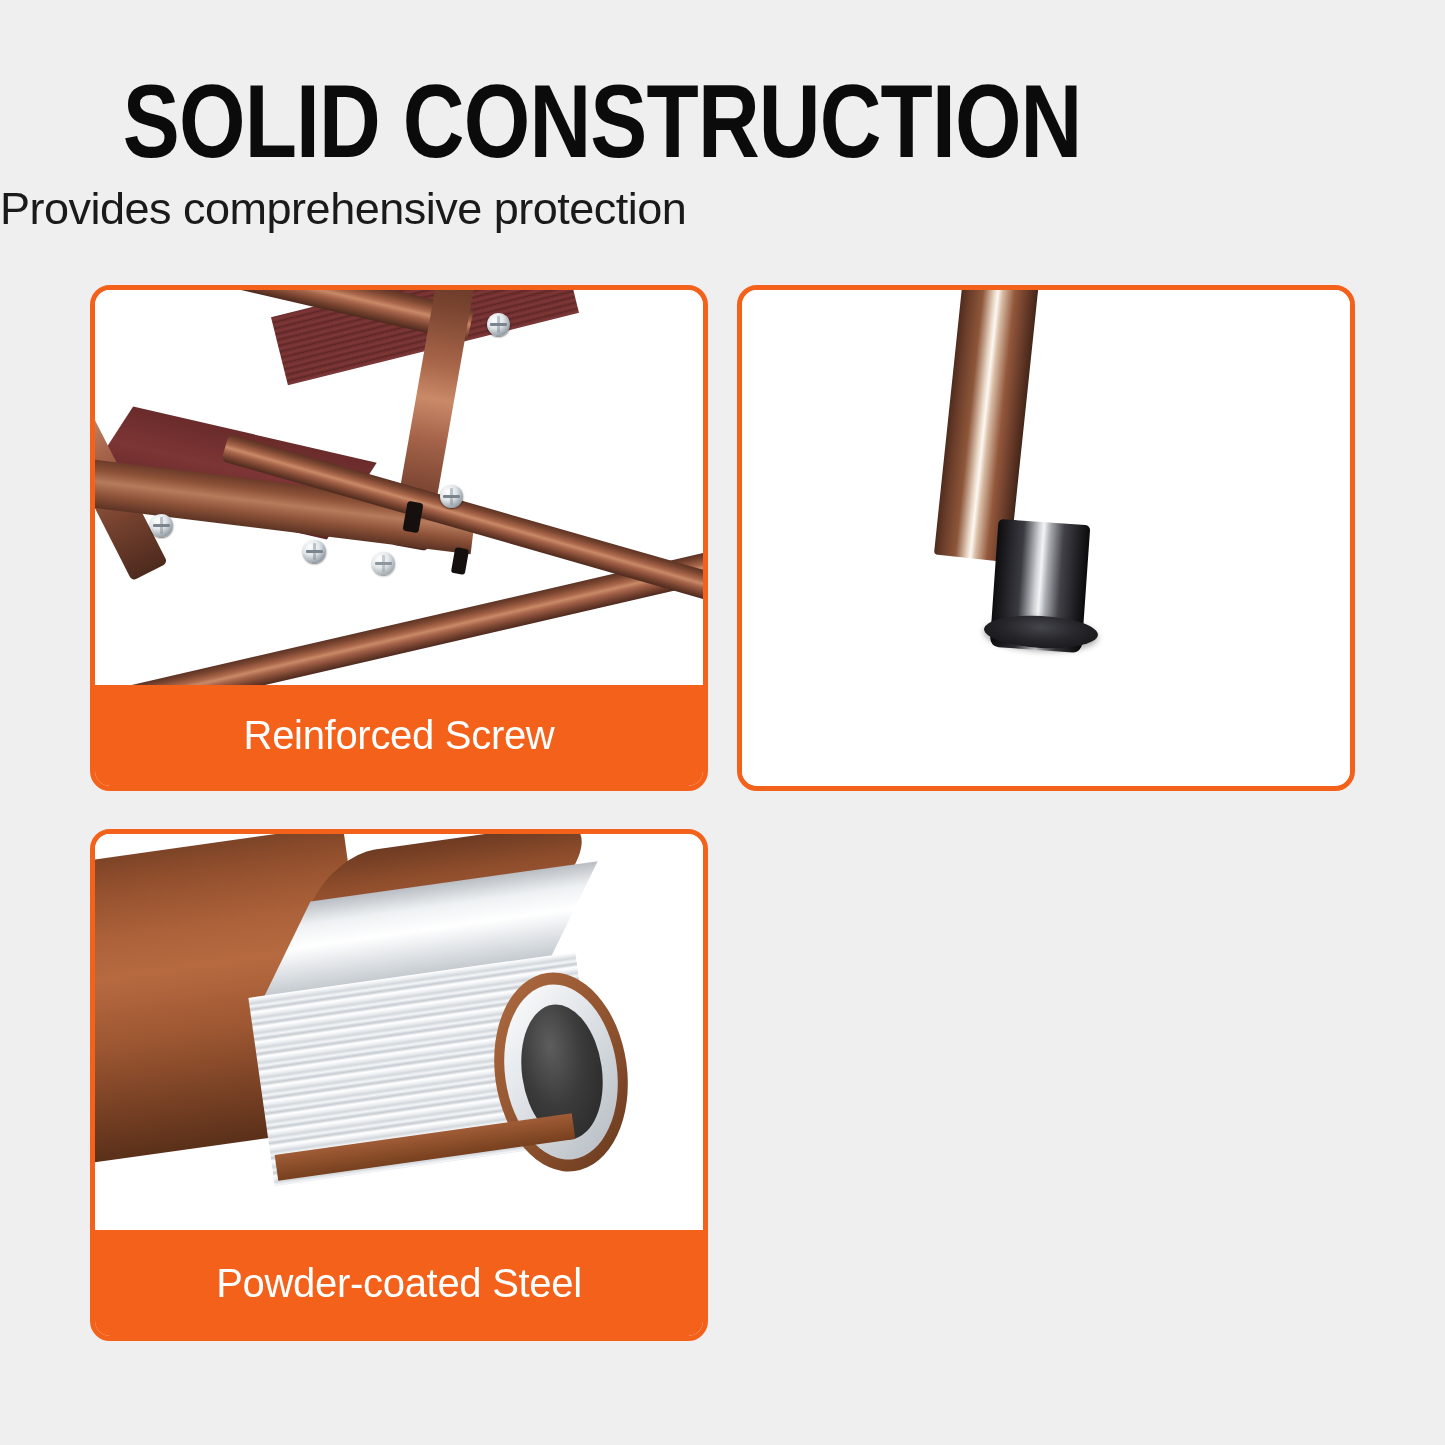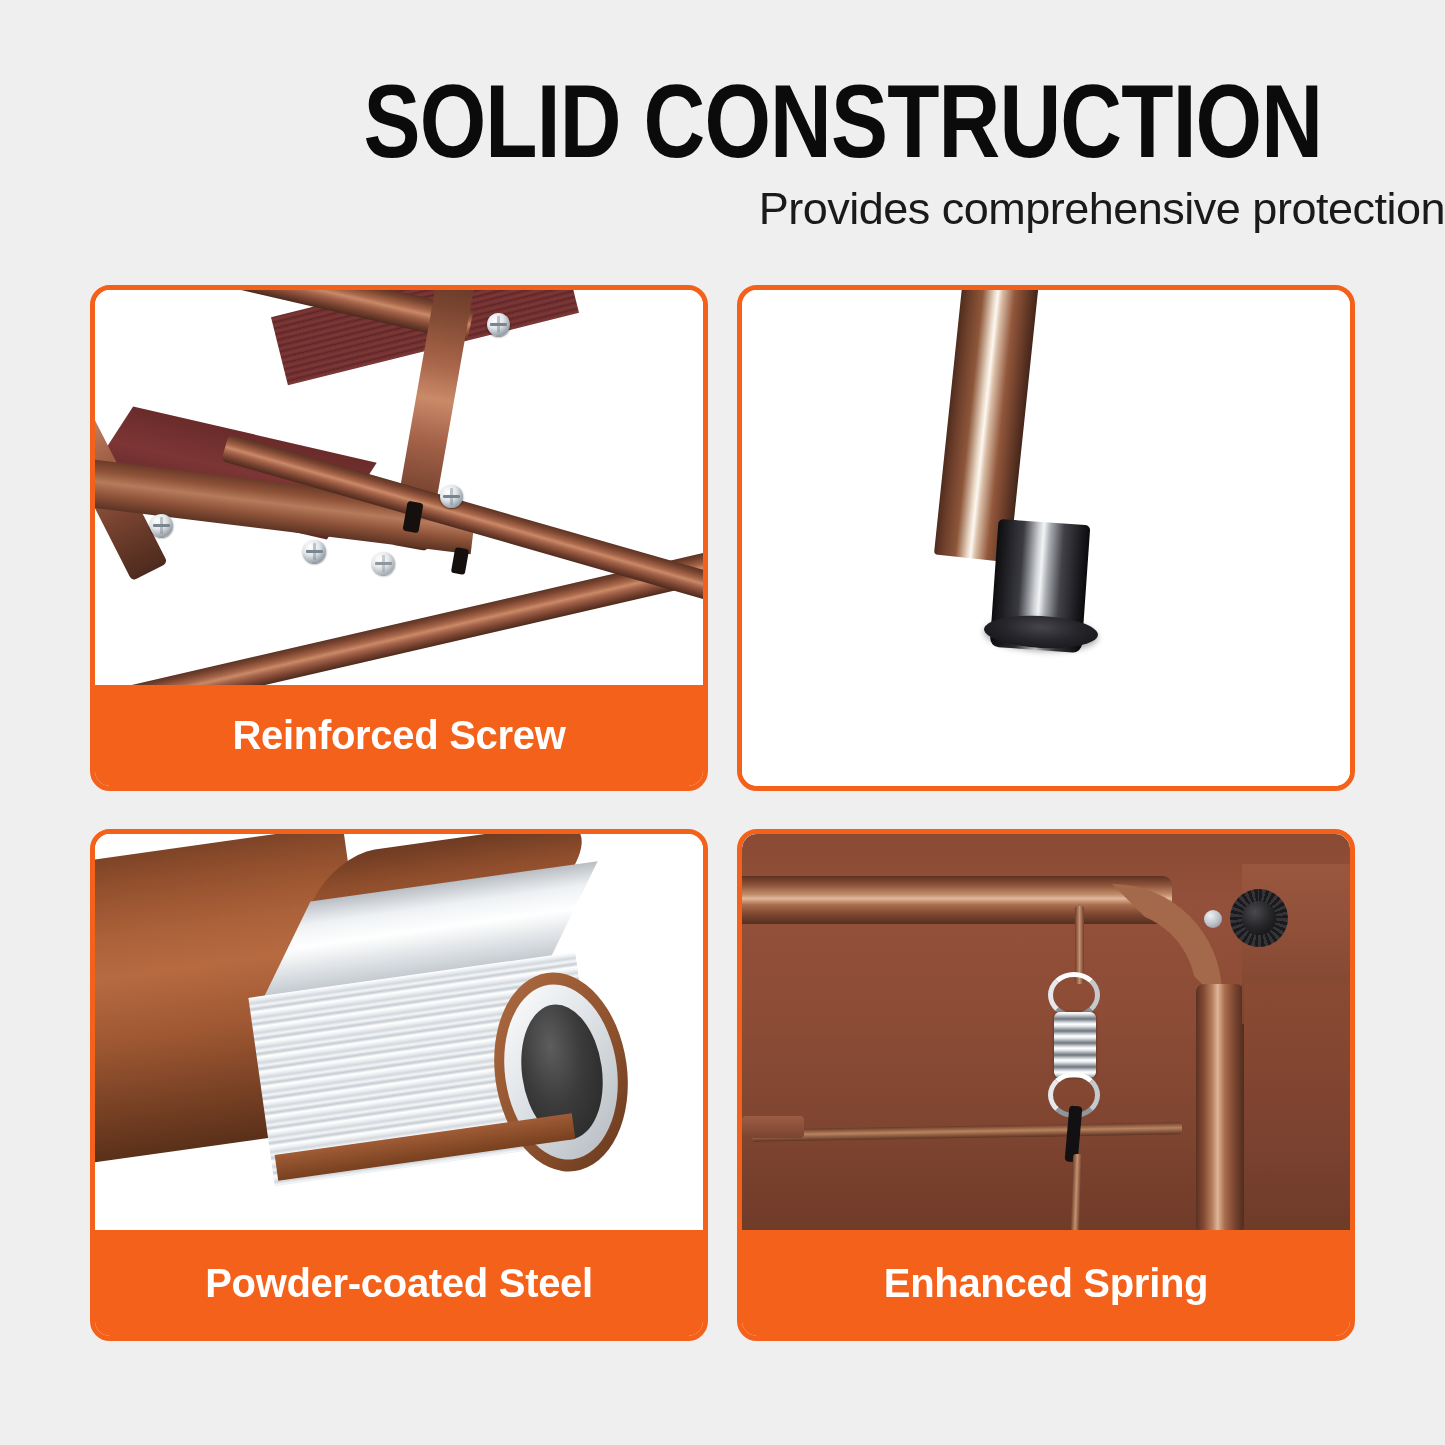--- a/index.html
+++ b/index.html
@@ -7,21 +7,21 @@
   html, body {
     width:1445px; height:1445px;
     background:#efefef;
     font-family:"Liberation Sans", sans-serif;
     overflow:hidden;
   }
 
   .page { position:relative; width:1445px; height:1445px; background:#efefef; }
 
   
-  .header { position:absolute; top:0; left:0; width:1445px; text-align:right; }
+  .header { position:absolute; top:0; left:0; width:1445px; text-align:left; }
 
   .title {
     margin-top:70px;
     font-family:"Liberation Sans Narrow","Liberation Sans",sans-serif;
     font-size:103px;
     font-weight:bold;
     letter-spacing:-1px;
     line-height:1.0;
     color:#0b0b0b;
     transform:scaleX(0.83);
@@ -68,21 +68,21 @@
   }
 
   .caption {
     flex:0 0 101px;
     background:#f4611a;
     color:#ffffff;
     display:flex;
     align-items:center;
     justify-content:center;
     font-size:40px;
-    font-weight:bold;
+    font-weight:normal;
     letter-spacing:-0.3px;
     white-space:nowrap;
   }
   .card.row2 .caption { flex-basis:106px; }
 
   
   .frame-bar {
     position:absolute;
     background:linear-gradient(to bottom,
         #5c3324 0%, #7a4530 16%, #a9664a 36%, #c98a68 48%,
@@ -329,52 +329,15 @@
         <div class="pc-ellipse-outer" style="left:410px;top:150px;width:112px;height:176px;transform:rotate(-8deg);"></div>
 
         <div class="pc-ellipse-inner" style="left:427px;top:170px;width:80px;height:136px;transform:rotate(-8deg);"></div>
 
         <div class="pc-coat" style="left:180px;top:300px;width:300px;height:26px;transform:rotate(-8deg);
                     background:linear-gradient(to bottom,#a05c36 0%,#77401f 100%);"></div>
       </div>
       <div class="caption">Powder-coated Steel</div>
     </div>
 
-    <div class="card row2">
-      <div class="photo">
-        <div class="sp-bg"></div>
-
-        <div class="sp-rail" style="left:-10px;top:42px;width:440px;height:48px;"></div>
-
-        <div class="sp-elbow" style="left:370px;top:50px;width:110px;height:120px;"></div>
-
-        <div class="sp-postv" style="left:454px;top:150px;width:48px;height:250px;"></div>
-
-        <div class="sp-cushion" style="left:500px;top:30px;width:130px;height:160px;border-radius:0 0 40px 0;"></div>
-        <div class="sp-cushion" style="left:502px;top:150px;width:130px;height:260px;
-                    background:linear-gradient(to bottom,#8a4a33 0%,#7b4230 60%,#6d3a28 100%);"></div>
-
-        <div class="sp-thinrod" style="left:10px;top:292px;width:430px;height:12px;transform:rotate(-1deg);"></div>
-
-        <div class="sp-cushion" style="left:0px;top:282px;width:62px;height:22px;border-radius:4px;
-                    background:linear-gradient(to bottom,#9c5c44,#7a4430);"></div>
-
-        <div class="sp-hookwire" style="left:333px;top:72px;width:9px;height:78px;"></div>
-
-        <div class="sp-ring" style="left:306px;top:138px;width:52px;height:46px;"></div>
-
-        <div class="sp-coil" style="left:312px;top:178px;width:42px;height:66px;"></div>
-
-        <div class="sp-ring" style="left:306px;top:238px;width:52px;height:46px;"></div>
-
-        <div class="sp-blackclip" style="left:325px;top:272px;width:13px;height:56px;transform:rotate(5deg);"></div>
-
-        <div class="sp-hookwire" style="left:329px;top:320px;width:9px;height:120px;transform:rotate(2deg);"></div>
-
-        <div class="sp-knob-ring" style="left:488px;top:55px;width:58px;height:58px;"></div>
-        <div class="sp-knob" style="left:500px;top:67px;width:34px;height:34px;"></div>
-        <div class="sp-screwhead" style="left:462px;top:76px;"></div>
-      </div>
-      <div class="caption">Enhanced Spring</div>
-    </div>
 
   </div>
 </div>
 
 </body></html>

